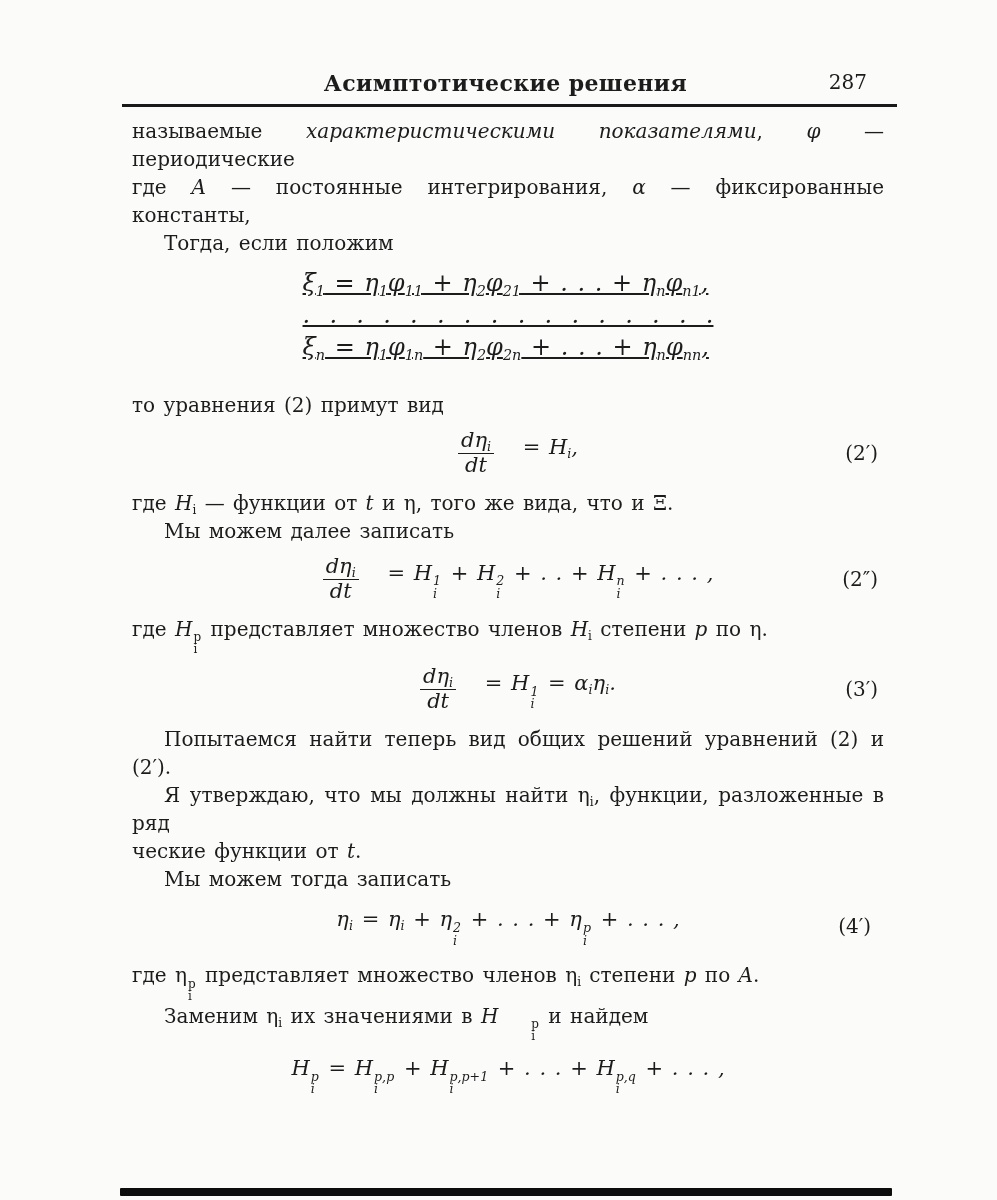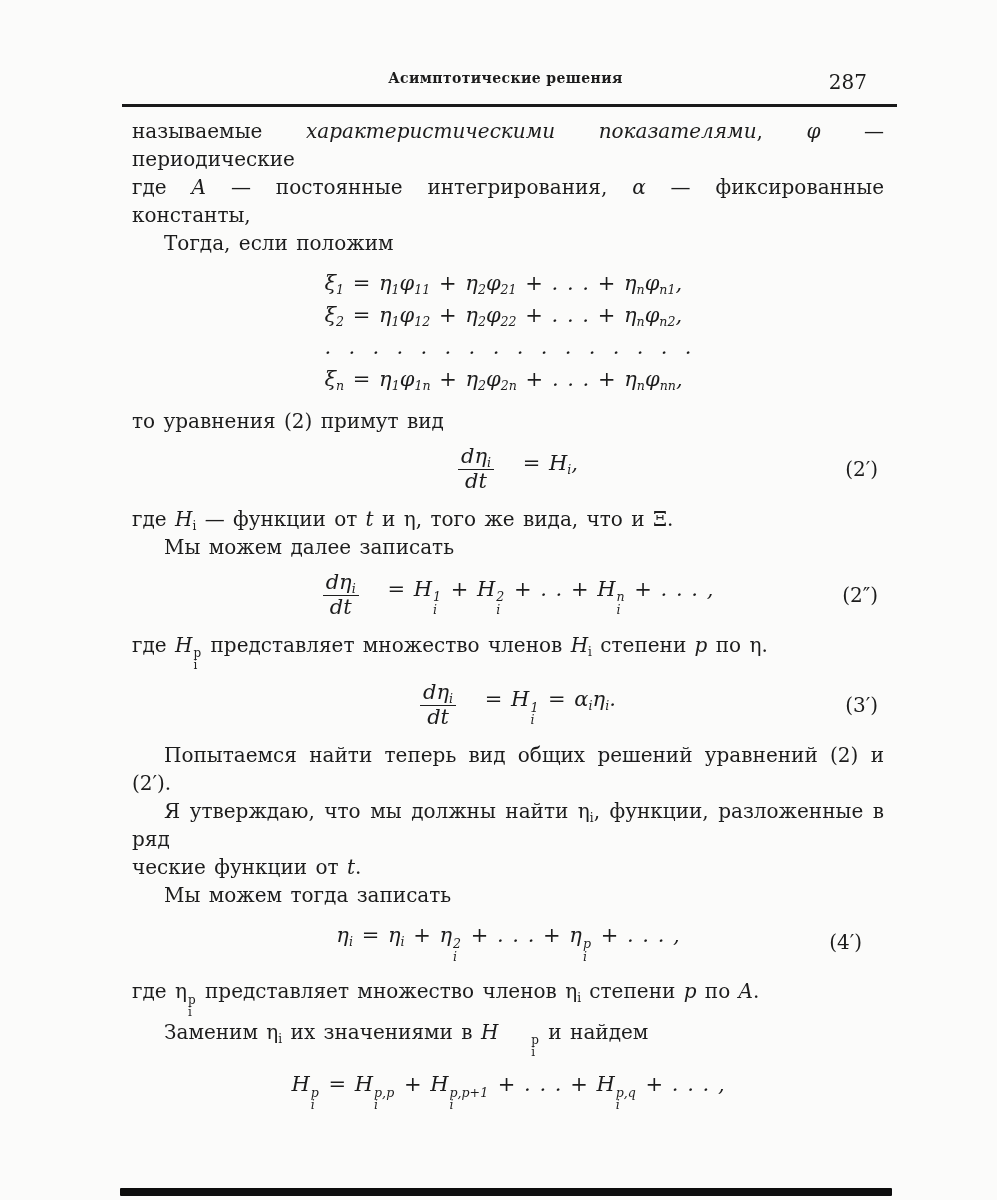--- a/index.html
+++ b/index.html
@@ -6,36 +6,36 @@
   body{
     width:997px;height:1200px;
     background:#fbfbfa;color:#1c1c1c;
     font-family:"DejaVu Serif","Liberation Serif",serif;
     position:relative;overflow:hidden;
   }
   .page{position:absolute;inset:0;}
   
   .running-head{position:relative;margin-top:70px;height:26px;}
   .rh-title{position:absolute;left:122px;right:108px;text-align:center;
-    font-weight:bold;font-size:14px;letter-spacing:0.4px;}
+    font-weight:bold;font-size:22px;letter-spacing:0.4px;}
   .rh-num{position:absolute;right:130px;top:0;font-size:20px;}
   .rule{margin:8px 0 0 122px;width:775px;height:3px;background:#191919;}
   
   .col{margin:10px 0 0 132px;width:752px;font-size:20px;line-height:28px;
     word-spacing:0.10em;}
   .para{margin:0;}
   .line{white-space:normal;}
   .line.j{text-align:justify;text-align-last:justify;}
   .line.ind{text-indent:32px;}
   
-  .eqsys{width:fit-content;margin:10px auto 12px;font-style:italic;
-    font-size:21px;line-height:32px;}
+  .eqsys{width:fit-content;margin:10px auto 28px;font-style:italic;
+    font-size:24px;line-height:32px;text-decoration:underline;}
   .eqsys .eqline{white-space:pre;}
   .eq{position:relative;text-align:center;font-style:italic;font-size:21px;
-    margin:12px 16px 14px;}
+    margin:12px 7px 14px;}
   .eq.fr{margin:10px 0 12px;}
   .eqmath{white-space:pre;}
   .eqtag{position:absolute;right:6px;top:50%;transform:translateY(-50%);
     font-style:normal;font-size:20px;white-space:pre;}
   
   sub,sup{font-size:0.60em;line-height:0;}
   sub{vertical-align:-0.35em;}
   sup{vertical-align:0.50em;}
   sup sub{font-size:0.85em;}
   .frac{display:inline-block;vertical-align:-0.85em;text-align:center;
@@ -61,21 +61,20 @@
   <div class="col">
       <div class="para">
         <div class="line j">называемые <i>характеристическими показателями</i>, <i>φ</i> — периодические</div>
         <div class="line j">где <i>A</i> — постоянные интегрирования, <i>α</i> — фиксированные константы,</div>
       </div>
       <div class="para">
         <div class="line ind">Тогда, если положим</div>
       </div>
       <div class="eqsys">
         <div class="eqline">ξ<sub>1</sub> = η<sub>1</sub>φ<sub>11</sub> + η<sub>2</sub>φ<sub>21</sub> + . . . + η<sub>n</sub>φ<sub>n1</sub>,</div>
-        <div class="eqline">ξ<sub>2</sub> = η<sub>1</sub>φ<sub>12</sub> + η<sub>2</sub>φ<sub>22</sub> + . . . + η<sub>n</sub>φ<sub>n2</sub>,</div>
         <div class="eqline">.  .  .  .  .  .  .  .  .  .  .  .  .  .  .  .</div>
         <div class="eqline">ξ<sub>n</sub> = η<sub>1</sub>φ<sub>1n</sub> + η<sub>2</sub>φ<sub>2n</sub> + . . . + η<sub>n</sub>φ<sub>nn</sub>,</div>
       </div>
       <div class="para">
         <div class="line">то уравнения (2) примут вид</div>
       </div>
       <div class="eq fr"><span class="eqmath"><span class="frac"><span class="fnum">dη<sub>i</sub></span><span class="fden">dt</span></span> = H<sub>i</sub>,</span><span class="eqtag">(2′)</span></div>
       <div class="para">
         <div class="line">где <i>H</i><sub>i</sub> — функции от <i>t</i> и η, того же вида, что и Ξ.</div>
       </div>

